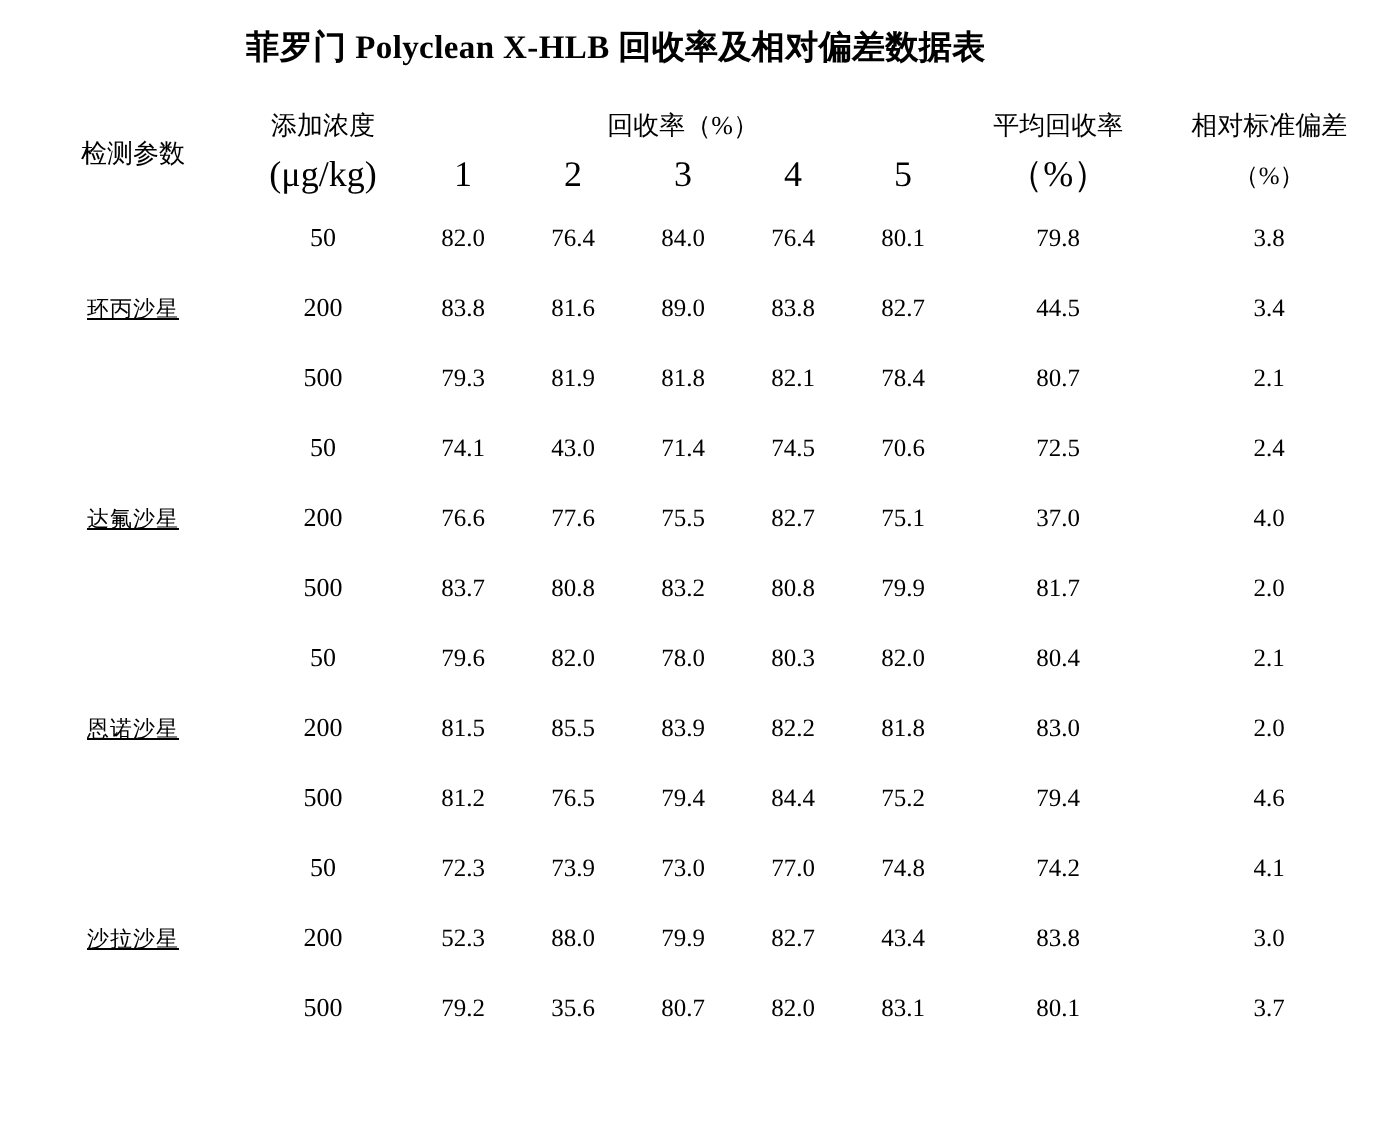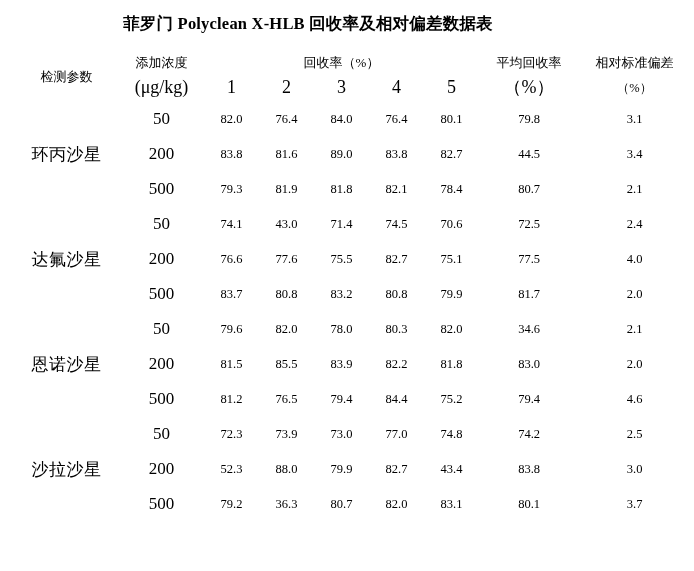--- a/index.html
+++ b/index.html
@@ -63,29 +63,30 @@
   .hdr-sub {
     font-size: 18px;
     line-height: 1.6;
   }
   .hdr-num {
     font-size: 12.5px;
     line-height: 1.6;
     padding-bottom: 6px;
   }
   .param-cell {
-    font-size: 17px;
+    font-size: 11px;
     letter-spacing: 0.5px;
+    text-decoration: underline;
   }
   td.val {
     height: 35px;
     font-size: 12.5px;
   }
   td.conc {
-    font-size: 17px;
+    font-size: 13px;
   }
   .col-param { width: 105px; }
   .col-conc  { width: 85px; }
   .col-rep   { width: 55px; }
   .col-avg   { width: 100px; }
   .col-rsd   { width: 111px; }
 </style>
 </head>
 <body>
 
@@ -132,21 +133,21 @@
     <tbody id="table-body">
         <tr>
           <td class="param-cell" rowspan="3">环丙沙星</td>
           <td class="val conc">50</td>
           <td class="val">82.0</td>
           <td class="val">76.4</td>
           <td class="val">84.0</td>
           <td class="val">76.4</td>
           <td class="val">80.1</td>
           <td class="val">79.8</td>
-          <td class="val">3.1</td>
+          <td class="val">3.8</td>
         </tr>
         <tr>
           <td class="val conc">200</td>
           <td class="val">83.8</td>
           <td class="val">81.6</td>
           <td class="val">89.0</td>
           <td class="val">83.8</td>
           <td class="val">82.7</td>
           <td class="val">44.5</td>
           <td class="val">3.4</td>
@@ -172,42 +173,42 @@
           <td class="val">72.5</td>
           <td class="val">2.4</td>
         </tr>
         <tr>
           <td class="val conc">200</td>
           <td class="val">76.6</td>
           <td class="val">77.6</td>
           <td class="val">75.5</td>
           <td class="val">82.7</td>
           <td class="val">75.1</td>
-          <td class="val">77.5</td>
+          <td class="val">37.0</td>
           <td class="val">4.0</td>
         </tr>
         <tr>
           <td class="val conc">500</td>
           <td class="val">83.7</td>
           <td class="val">80.8</td>
           <td class="val">83.2</td>
           <td class="val">80.8</td>
           <td class="val">79.9</td>
           <td class="val">81.7</td>
           <td class="val">2.0</td>
         </tr>
         <tr>
           <td class="param-cell" rowspan="3">恩诺沙星</td>
           <td class="val conc">50</td>
           <td class="val">79.6</td>
           <td class="val">82.0</td>
           <td class="val">78.0</td>
           <td class="val">80.3</td>
           <td class="val">82.0</td>
-          <td class="val">34.6</td>
+          <td class="val">80.4</td>
           <td class="val">2.1</td>
         </tr>
         <tr>
           <td class="val conc">200</td>
           <td class="val">81.5</td>
           <td class="val">85.5</td>
           <td class="val">83.9</td>
           <td class="val">82.2</td>
           <td class="val">81.8</td>
           <td class="val">83.0</td>
@@ -225,36 +226,36 @@
         </tr>
         <tr>
           <td class="param-cell" rowspan="3">沙拉沙星</td>
           <td class="val conc">50</td>
           <td class="val">72.3</td>
           <td class="val">73.9</td>
           <td class="val">73.0</td>
           <td class="val">77.0</td>
           <td class="val">74.8</td>
           <td class="val">74.2</td>
-          <td class="val">2.5</td>
+          <td class="val">4.1</td>
         </tr>
         <tr>
           <td class="val conc">200</td>
           <td class="val">52.3</td>
           <td class="val">88.0</td>
           <td class="val">79.9</td>
           <td class="val">82.7</td>
           <td class="val">43.4</td>
           <td class="val">83.8</td>
           <td class="val">3.0</td>
         </tr>
         <tr>
           <td class="val conc">500</td>
           <td class="val">79.2</td>
-          <td class="val">36.3</td>
+          <td class="val">35.6</td>
           <td class="val">80.7</td>
           <td class="val">82.0</td>
           <td class="val">83.1</td>
           <td class="val">80.1</td>
           <td class="val">3.7</td>
         </tr>
         <tr>
           <td class="rule-bottom" colspan="9"></td>
         </tr>
       </tbody>

